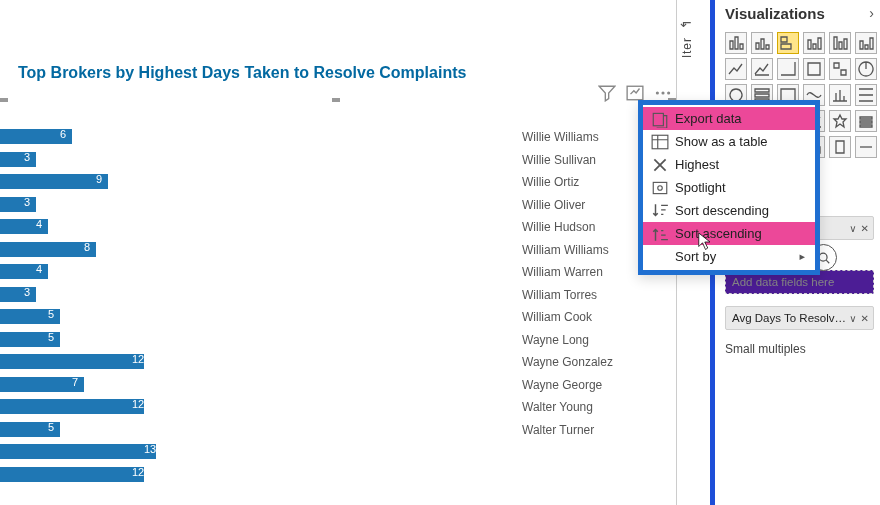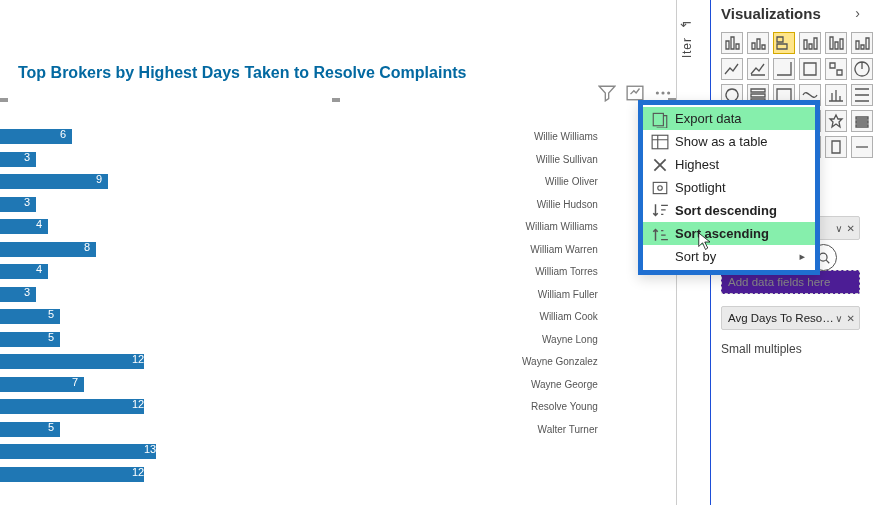--- a/index.html
+++ b/index.html
@@ -90,24 +90,23 @@
   .axis-labels {
     position: absolute;
     left: 522px;
     top: 126px;
     display: flex;
     flex-direction: column;
   }
   .axis-labels div {
     height: 22.5px;
     line-height: 22.5px;
-    font-size: 10px;
+    font-size: 12px;
     color: #555;
     white-space: nowrap;
-    text-align: right;
   }
 
   
   .right-border {
     position: absolute;
     left: 676px;
     top: 0;
     width: 1px;
     height: 505px;
     background: #ccc;
@@ -132,23 +131,23 @@
     letter-spacing: 1px;
     color: #444;
   }
 
   .vis-pane {
     position: absolute;
     left: 710px;
     top: 0;
     width: 170px;
     height: 505px;
-    border-left: 1px solid #1d4ed8;
+    border-left: 5px solid #1d4ed8;
     box-sizing: border-box;
-    padding: 0 20px 0 10px;
+    padding: 0 6px 0 10px;
     overflow: hidden;
     background: #fff;
   }
 
   .pane-title-row {
     display: flex;
     align-items: center;
     justify-content: space-between;
     height: 26px;
   }
@@ -245,22 +244,22 @@
     font-size: 13px;
   }
   .menu-item {
     display: flex;
     align-items: center;
     height: 23px;
     padding: 0 8px;
     color: #222;
     position: relative;
   }
-  .menu-item.hover { background: #86efac; text-align: right; }
-  .menu-item.bold { font-weight: 700; }
+  .menu-item.hover { background: #ec4899; text-align: right; }
+  .menu-item.bold { font-weight: 400; }
   .menu-icon {
     width: 18px;
     height: 16px;
     display: flex;
     align-items: center;
     justify-content: center;
     margin-right: 6px;
     color: #555;
     font-size: 12px;
   }
@@ -375,31 +374,31 @@
         <div class="bar-label" style="left: 138px;">13</div>
       </div>
       <div class="bar-row">
         <div class="bar" style="width: 144px; background: rgb(31, 119, 180);"></div>
         <div class="bar-label" style="left: 126px;">12</div>
       </div>
     </div>
   <div class="axis-labels" id="axis-labels">
       <div>Willie Williams</div>
       <div>Willie Sullivan</div>
+      <div>Willie Ortiz</div>
       <div>Willie Oliver</div>
       <div>Willie Hudson</div>
       <div>William Williams</div>
       <div>William Warren</div>
       <div>William Torres</div>
-      <div>William Fuller</div>
       <div>William Cook</div>
       <div>Wayne Long</div>
       <div>Wayne Gonzalez</div>
       <div>Wayne George</div>
-      <div>Resolve Young</div>
+      <div>Walter Young</div>
       <div>Walter Turner</div>
     </div>
 </div>
 
 <div class="right-border"></div>
 
 <div class="collapsed-filter">
   <div class="restore">⬐</div>
   <div class="vtext">lter</div>
 </div>

